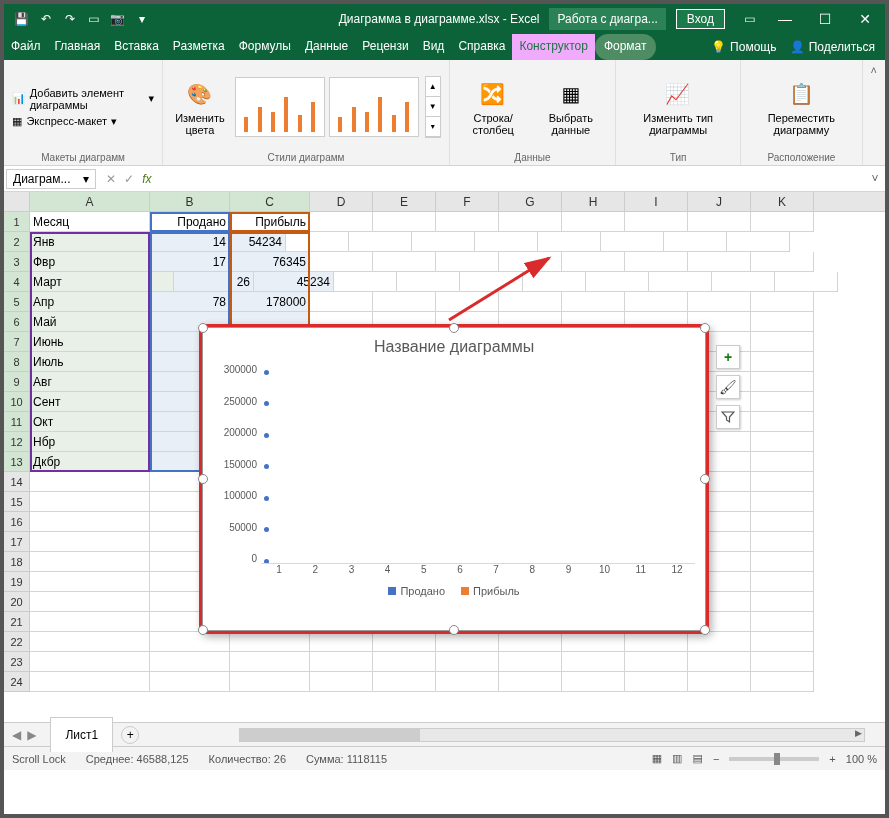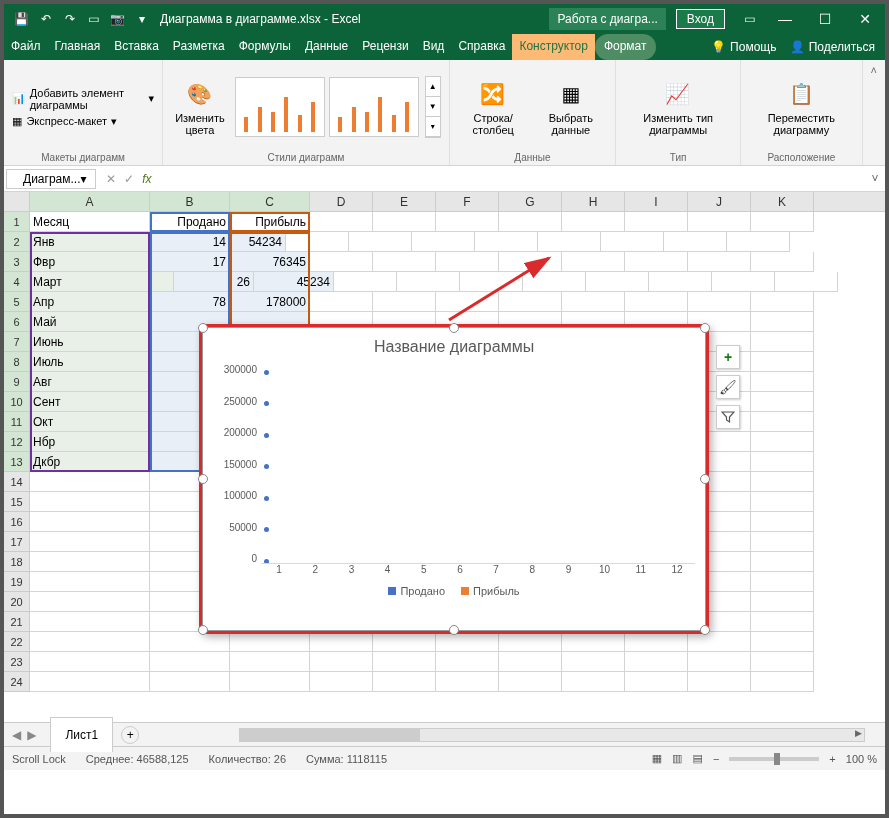--- a/index.html
+++ b/index.html
@@ -1,43 +1,43 @@
 <!DOCTYPE html>
 <html><head>
 <meta charset="utf-8">
 <style>
 * { box-sizing: border-box; margin: 0; padding: 0; font-family: "Segoe UI", Arial, sans-serif; }
 body { background: #fff; width: 889px; height: 818px; overflow: hidden; position: relative; border: 4px solid #555; }
 .titlebar { background: #0c6339; height: 30px; display: flex; align-items: center; color: #fff; font-size: 12px; }
 .titlebar .qat { display: flex; gap: 8px; padding: 0 10px; align-items: center; }
 .titlebar .qat span { width: 16px; height: 16px; display: flex; align-items: center; justify-content: center; color: #fff; }
-.titlebar .title-center { flex: 1; text-align: left; }
+.titlebar .title-center { flex: 1; text-align: right; }
 .titlebar .contextual { background: #2a8256; padding: 4px 8px; margin-left: 10px; }
 .titlebar .signin { background: #1a7a4a; border: 1px solid #fff; padding: 2px 10px; margin: 0 10px; }
 .titlebar .winbtns { display: flex; }
 .titlebar .winbtns span { width: 40px; text-align: center; font-size: 14px; }
 .ribbon-tabs { background: #0c6339; height: 26px; display: flex; color: #fff; font-size: 12px; align-items: stretch; }
 .ribbon-tabs .tab { padding: 5px 7px; cursor: pointer; white-space: nowrap; }
-.ribbon-tabs .tab.active { background: #fdba74; color: #217346; }
+.ribbon-tabs .tab.active { background: #f0abfc; color: #217346; }
 .ribbon-tabs .help-area { margin-left: auto; display: flex; align-items: center; gap: 14px; padding-right: 10px; }
 .ribbon { background: #f3f3f3; height: 106px; border-bottom: 1px solid #d4d4d4; display: flex; font-size: 11px; }
 .ribbon-group { border-right: 1px solid #e0e0e0; padding: 4px 8px 2px; display: flex; flex-direction: column; justify-content: space-between; }
 .ribbon-group .group-content { display: flex; gap: 6px; align-items: center; flex: 1; }
 .ribbon-group .group-label { text-align: center; color: #666; font-size: 10px; padding-top: 2px; }
 .ribbon-btn { display: flex; flex-direction: column; align-items: center; gap: 2px; padding: 2px 4px; cursor: pointer; text-align: center; }
 .ribbon-btn .icon { width: 32px; height: 32px; display: flex; align-items: center; justify-content: center; font-size: 20px; }
 .ribbon-wide { display: flex; flex-direction: column; gap: 4px; align-items: flex-start; }
 .ribbon-wide .item { display: flex; align-items: center; gap: 4px; cursor: pointer; }
 .style-gallery { display: flex; gap: 4px; }
 .style-thumb { width: 90px; height: 60px; background: #fff; border: 1px solid #ccc; display: flex; align-items: flex-end; justify-content: space-around; padding: 4px; }
 .style-thumb .mini-bar { width: 4px; background: #ed7d31; }
 .style-nav { display: flex; flex-direction: column; border: 1px solid #ccc; }
 .style-nav span { width: 14px; height: 20px; display: flex; align-items: center; justify-content: center; font-size: 8px; background: #fff; border-bottom: 1px solid #ccc; cursor: pointer; }
 .formula-bar { height: 26px; border-bottom: 1px solid #d4d4d4; display: flex; align-items: center; font-size: 12px; }
-.name-box { width: 90px; border: 1px solid #ccc; padding: 2px 16px; margin: 2px; display: flex; justify-content: space-between; align-items: center; }
+.name-box { width: 90px; border: 1px solid #ccc; padding: 2px 6px; margin: 2px; display: flex; justify-content: space-between; align-items: center; }
 .fx-area { display: flex; align-items: center; gap: 8px; padding: 0 8px; color: #999; }
 .fx-area .fx { font-style: italic; color: #4d7c0f; }
 .formula-input { flex: 1; padding: 2px; }
 .formula-expand { width: 20px; text-align: center; color: #666; cursor: pointer; }
 .grid-area { position: relative; height: 530px; overflow: hidden; }
 .col-headers { display: flex; height: 20px; background: #e6e6e6; border-bottom: 1px solid #ccc; position: sticky; top: 0; }
 .col-headers .corner { width: 26px; border-right: 1px solid #ccc; background: #e6e6e6; }
 .col-headers .ch { width: 63px; border-right: 1px solid #ccc; text-align: center; font-size: 12px; color: #333; line-height: 20px; }
 .col-headers .ch.sel { background: #d3e5d3; }
 .grid-body { position: relative; }

